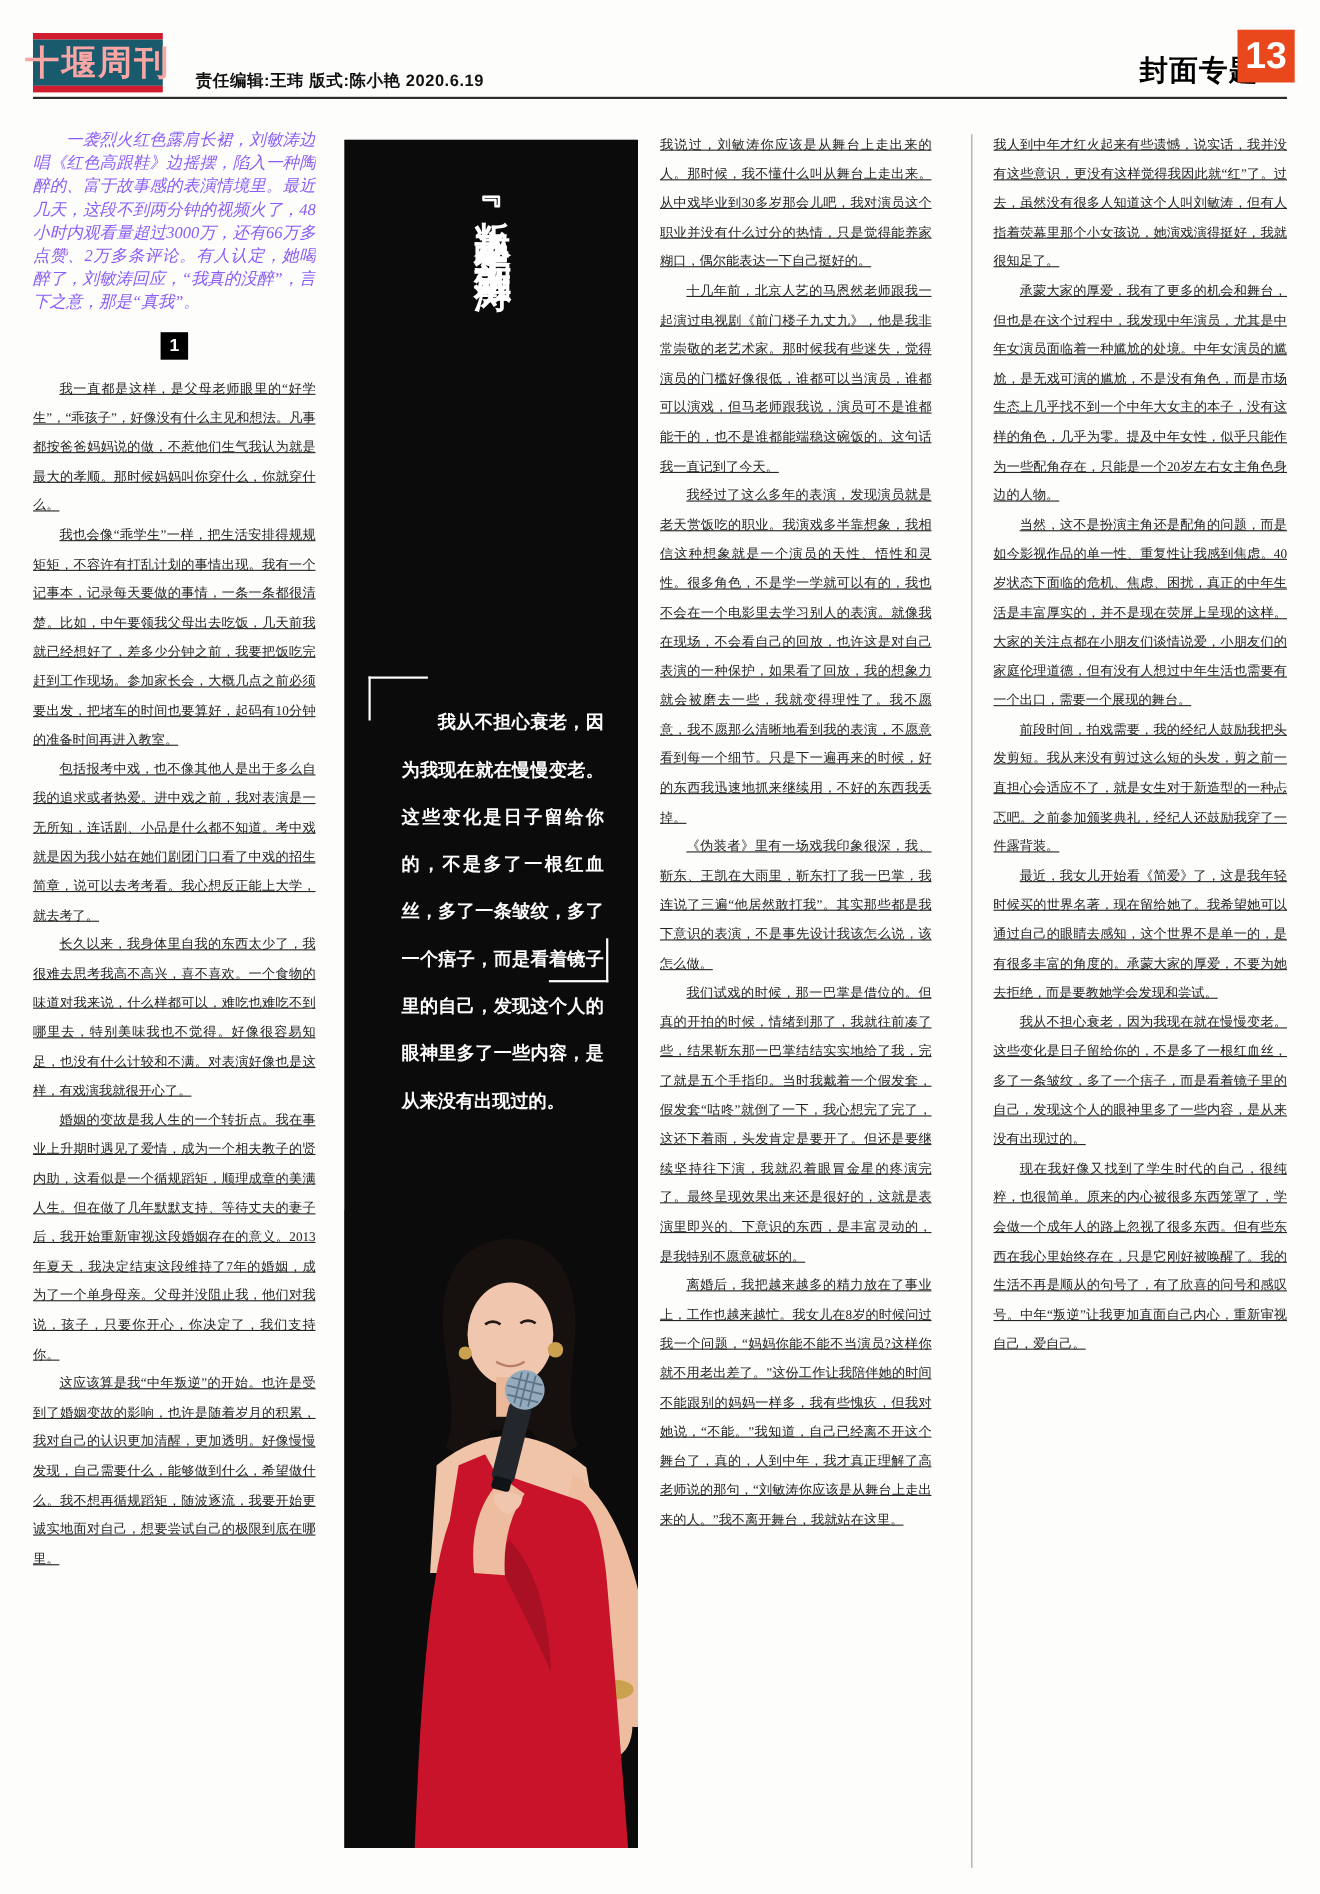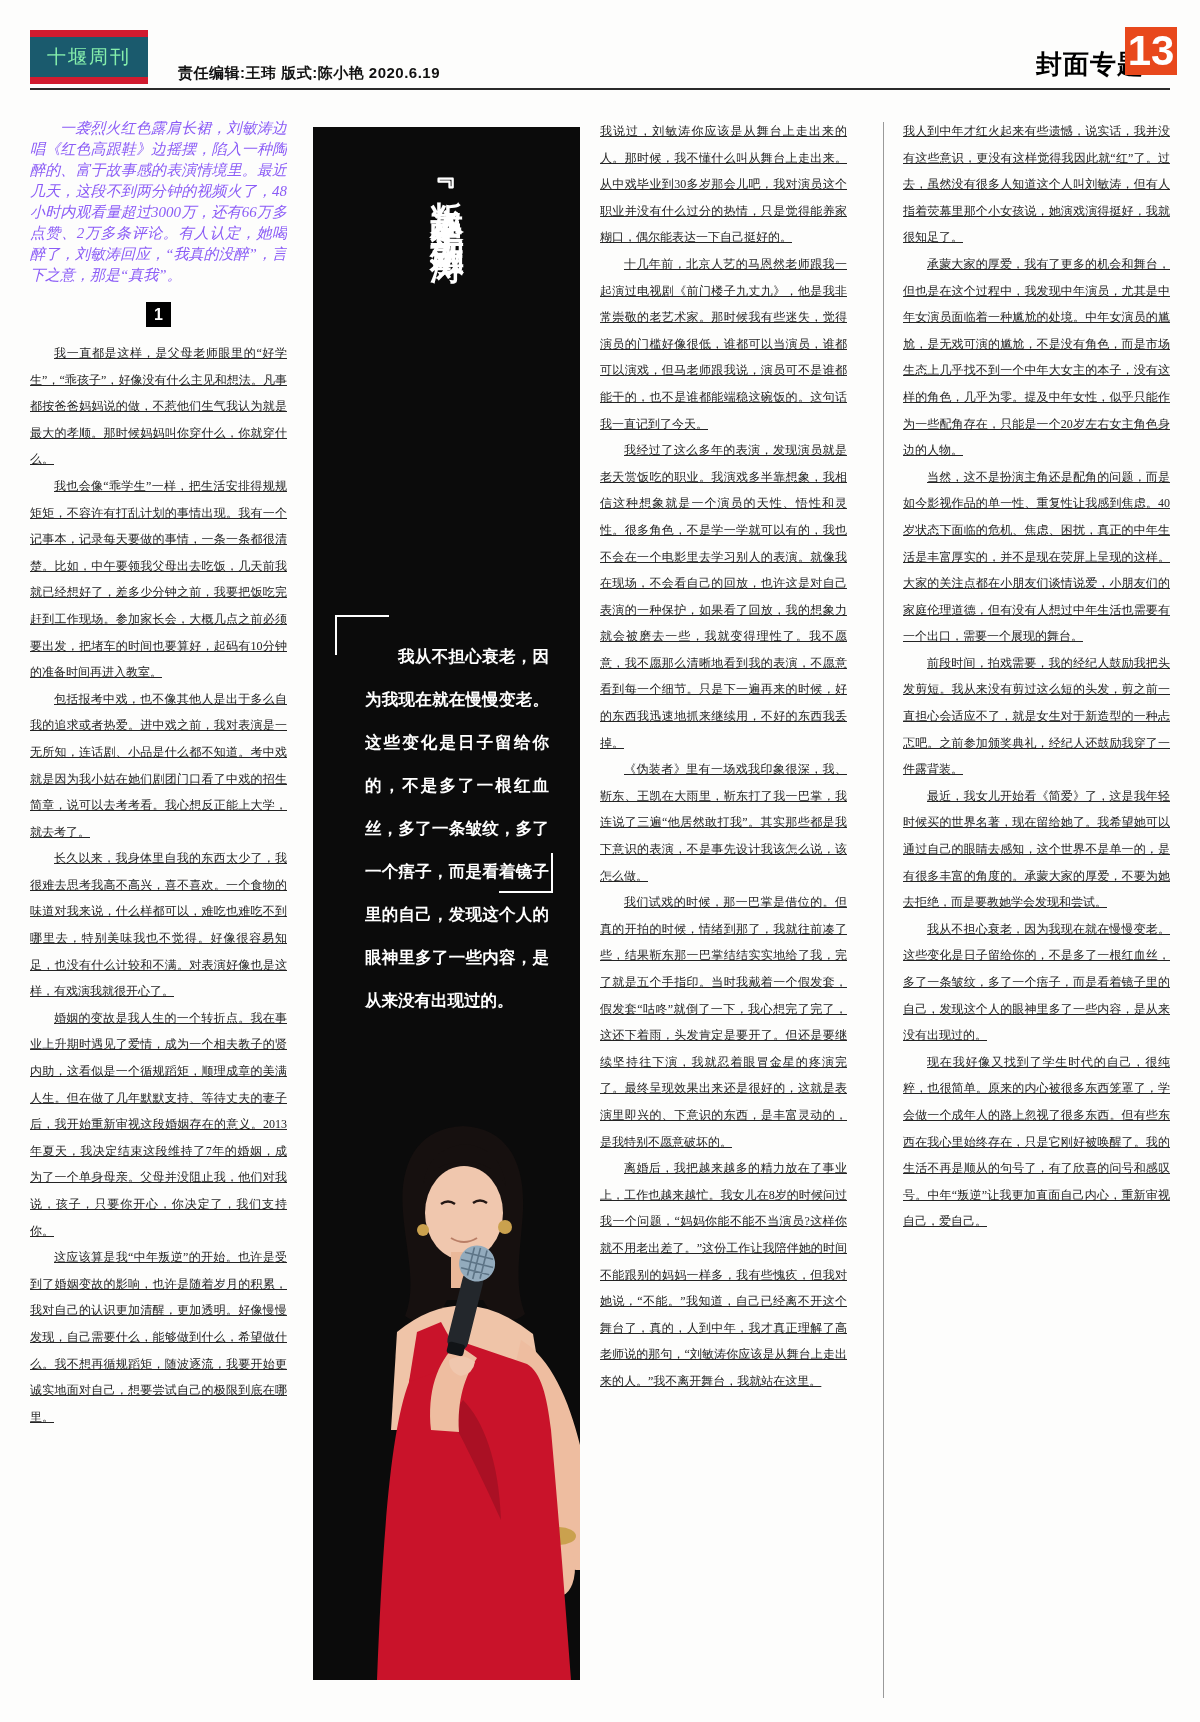--- a/index.html
+++ b/index.html
@@ -4,28 +4,28 @@
 <style>
   html,body{margin:0;padding:0;background:#e9e9e9;}
   #page{
     position:relative;width:1200px;height:1722px;margin:0 auto;
     background:#fdfdfc;overflow:hidden;
     font-family:"Liberation Serif","DejaVu Serif",serif;color:var(--text,#222);
   }
   
   .logo{position:absolute;left:30px;top:30px;width:118px;height:54px;display:flex;flex-direction:column;}
   .logo .band{height:7px;background:var(--logo-band,#d11b2f);}
-  .logo .field{flex:1;background:var(--logo-field,#1a5a6d);color:#86efac;display:flex;align-items:center;justify-content:center;
-    font-family:"Liberation Serif","DejaVu Serif",serif;font-weight:normal;font-size:19px;letter-spacing:2px;white-space:nowrap;}
+  .logo .field{flex:1;background:var(--logo-field,#1a5a6d);color:#fca5a5;display:flex;align-items:center;justify-content:center;
+    font-family:"Liberation Serif","DejaVu Serif",serif;font-weight:bold;font-size:31px;letter-spacing:2px;white-space:nowrap;}
   .meta{position:absolute;left:178px;top:64px;font-family:"Liberation Sans","DejaVu Sans",sans-serif;
     font-weight:bold;font-size:15px;color:#111;letter-spacing:.5px;white-space:nowrap;}
   .section-label{position:absolute;left:1036px;top:47px;font-family:"Liberation Sans","DejaVu Sans",sans-serif;
     font-weight:bold;font-size:26px;color:#000;letter-spacing:1px;white-space:nowrap;}
   .pagenum{position:absolute;left:1125px;top:27px;width:52px;height:48px;background:var(--pagenum-bg,#e8481c);
-    color:#fff;font-family:"Liberation Sans","DejaVu Sans",sans-serif;font-weight:bold;font-size:42px;
+    color:#fff;font-family:"Liberation Sans","DejaVu Sans",sans-serif;font-weight:bold;font-size:34px;
     display:flex;align-items:center;justify-content:center;}
   .header-rule{position:absolute;left:30px;top:88px;width:1140px;height:2px;background:#2b2b2b;}
   
   .col{position:absolute;top:118px;overflow:hidden;text-align:justify;}
   .col-left{left:30px;width:257px;height:1596px;}
   .col-mid{left:600px;width:247px;height:1596px;}
   .col-right{left:903px;width:267px;height:1596px;}
   .col-divider{position:absolute;left:883px;top:122px;width:1px;height:1576px;background:#9a9a9a;}
   p.body,p.body-cont{margin:0;font-size:12px;line-height:26.6px;color:#242424;text-decoration:underline;}
   p.body{text-indent:2em;}

